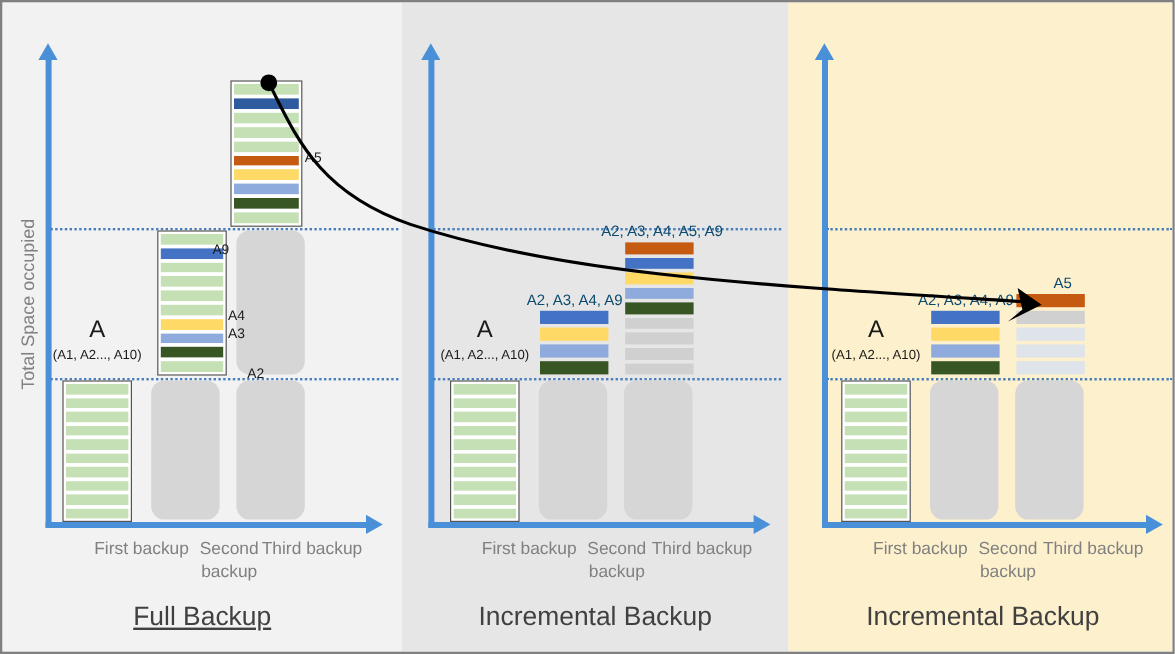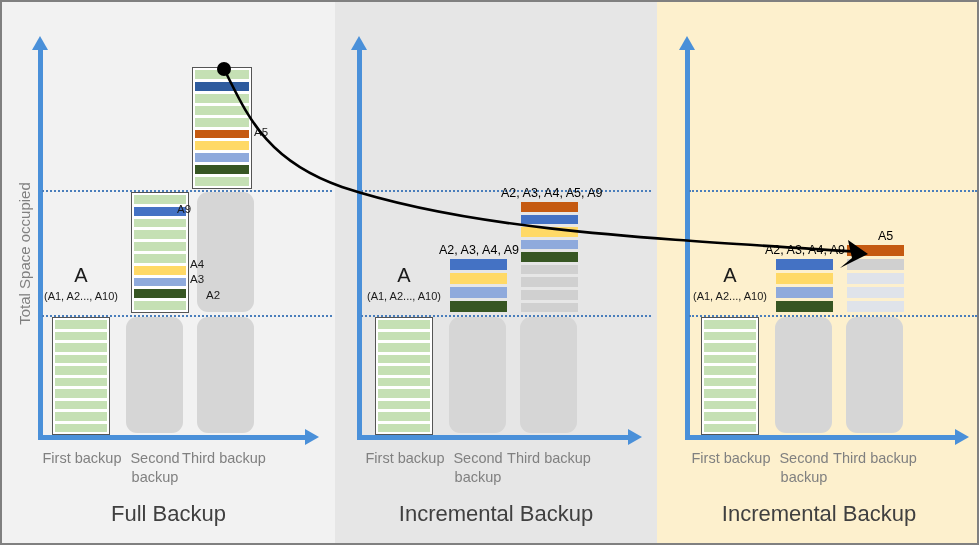--- a/index.html
+++ b/index.html
@@ -47,25 +47,25 @@
   .stripe.dgrn{background:#375623;}
   .stripe.gray{background:#d0d0d0;}
   .stripe.lgray{background:#dfe3ea;}
   .stripe.w{background:#ffffff;}
 
   
   .ghost{position:absolute;background:#d6d6d6;border-radius:11px;}
 
   
   .tick{position:absolute;font-size:11.5px;color:#1a1a1a;white-space:nowrap;}
-  .setlabel{position:absolute;font-size:12.5px;color:#000000;white-space:nowrap;}
+  .setlabel{position:absolute;font-size:12.5px;color:#0c4a6e;white-space:nowrap;}
   .bigA{position:absolute;font-size:20px;color:#1a1a1a;text-align:center;}
   .subA{position:absolute;font-size:11px;color:#1a1a1a;text-align:center;white-space:nowrap;}
   .xtick{position:absolute;font-size:14.5px;color:#808080;text-align:center;
-         line-height:19px;width:86px;}
+         line-height:19px;width:86px;margin-left:36px;}
   .paneltitle{position:absolute;font-size:22px;color:#404040;text-align:center;
               bottom:16px;}
   svg.overlay{position:absolute;left:0;top:0;width:979px;height:545px;
               pointer-events:none;}
 </style>
 </head>
 <body>
 
 <div id="stage">
 
@@ -148,28 +148,28 @@
         <div class="stripe w" style="flex: 0 0 3px;"></div>
         <div class="stripe g"></div>
       </div>
 
     <div class="bigA" style="left:48px;top:262px;width:62px;">A</div>
     <div class="subA" style="left:33px;top:288px;width:92px;">(A1, A2..., A10)</div>
 
     <div class="tick" style="left:175px;top:201px;">A9</div>
     <div class="tick" style="left:188px;top:256px;">A4</div>
     <div class="tick" style="left:188px;top:271px;">A3</div>
-    <div class="tick" style="left:188px;top:287px;padding-left:16px;">A2</div>
+    <div class="tick" style="left:188px;top:304px;padding-left:16px;">A2</div>
     <div class="tick" style="left:252px;top:124px;">A5</div>
 
     <div class="xtick" style="left:37px;top:447px;">First backup</div>
     <div class="xtick" style="left:110px;top:447px;">Second backup</div>
     <div class="xtick" style="left:179px;top:447px;">Third backup</div>
 
-    <div class="paneltitle" style="left:0;width:333px;">Full Backup</div>
+    <div class="paneltitle" style="left:0;width:333px;text-decoration:underline;">Full Backup</div>
   </div>
 
   <div class="panel" id="panel-diff">
 
     <div class="axis-v" style="left:22px;top:48px;height:390px;"></div>
     <div class="axis-v-head" style="left:16px;top:34px;"></div>
     <div class="axis-h" style="left:22px;top:433px;width:274px;"></div>
     <div class="axis-h-head" style="left:293px;top:427px;"></div>
 
     <div class="guide" style="left:26px;top:188px;width:290px;"></div>

